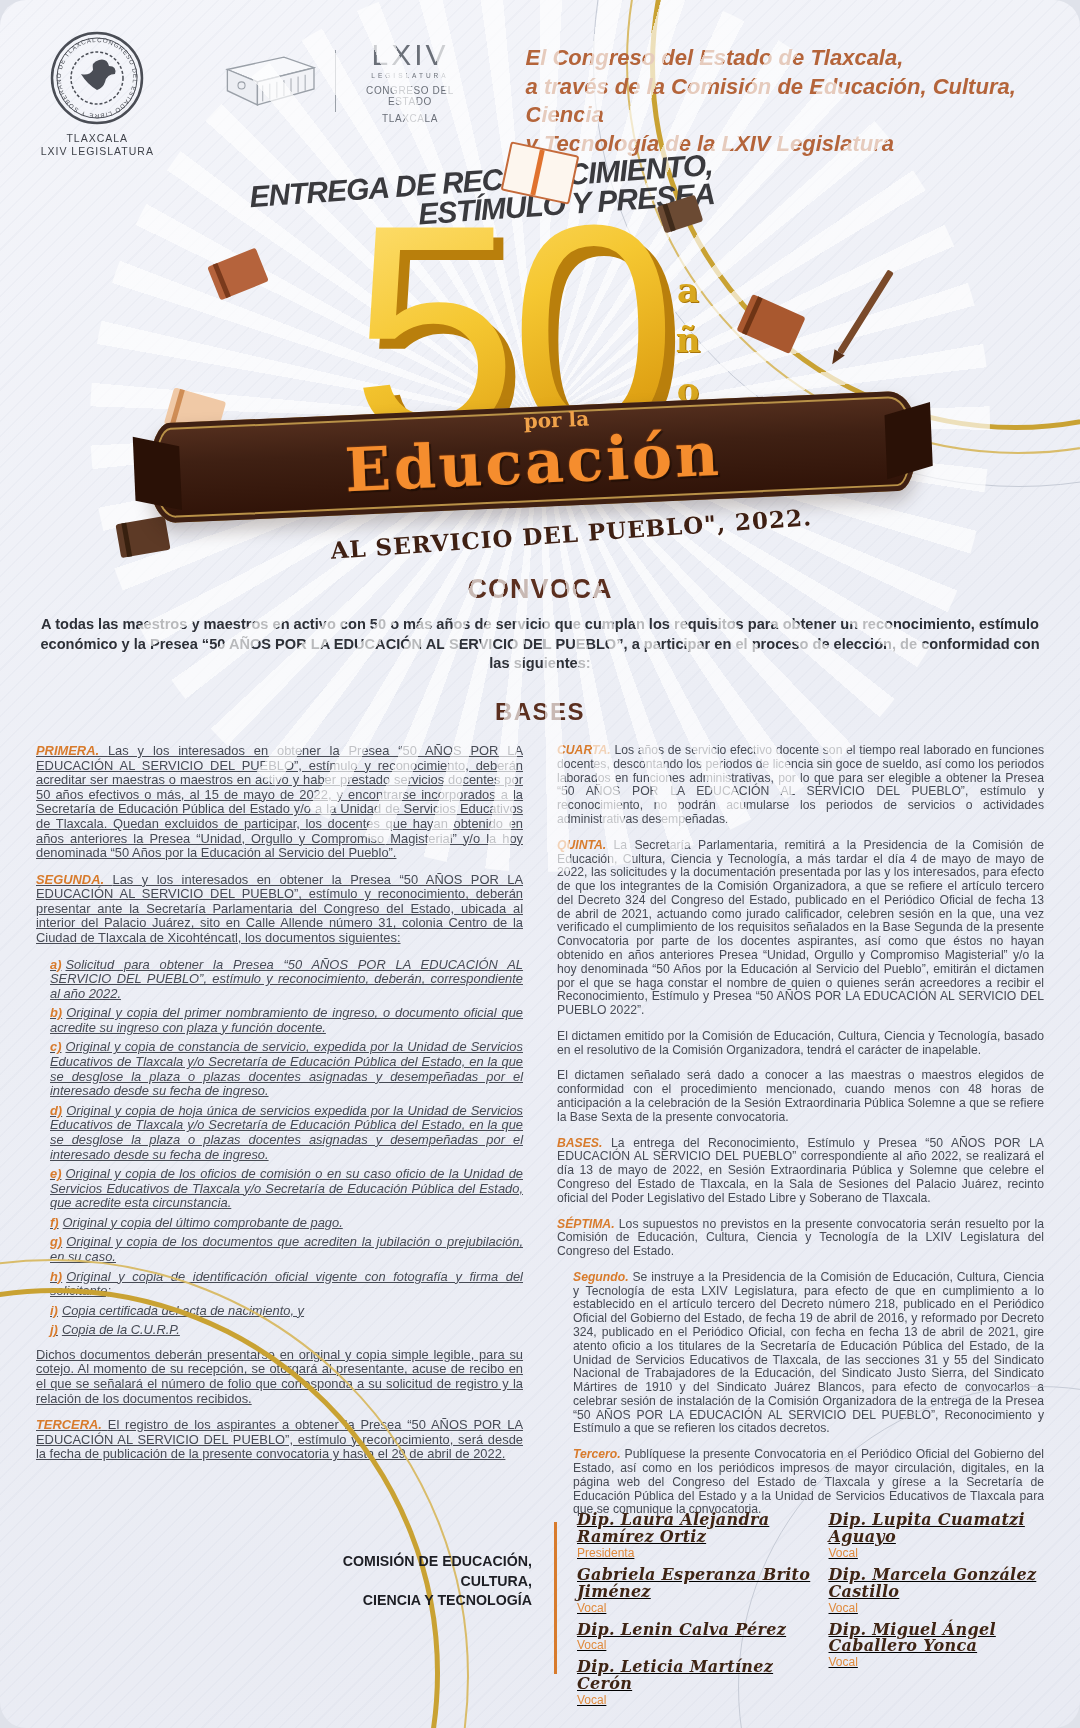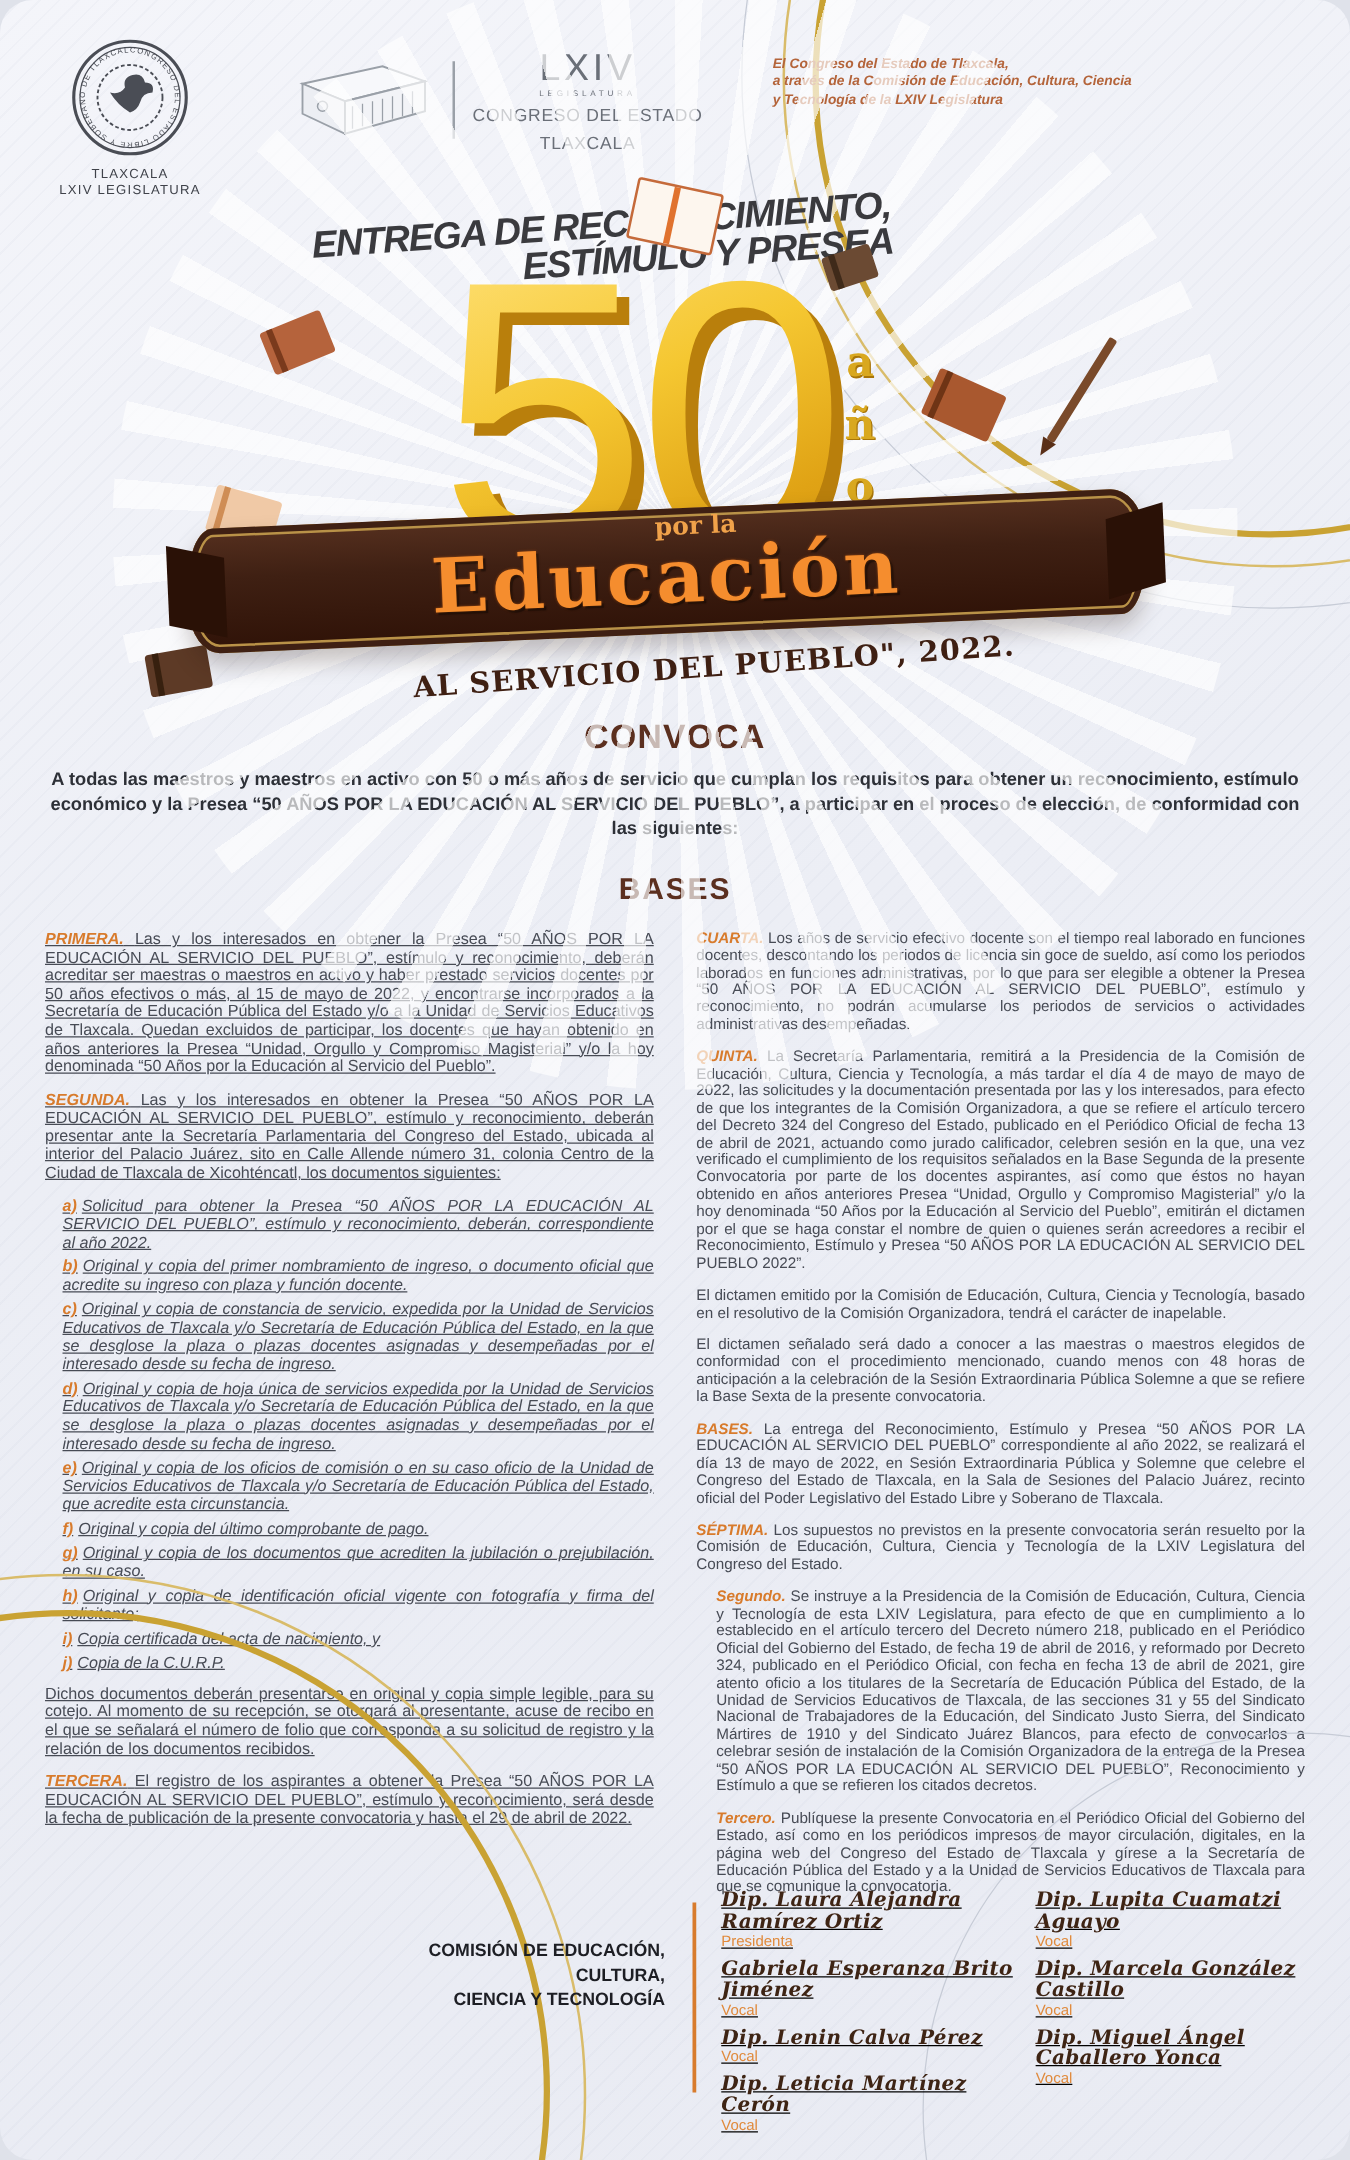--- a/index.html
+++ b/index.html
@@ -20,23 +20,23 @@
 
   
   .header{position:relative;display:flex;align-items:flex-start;padding:30px 40px 0 40px;height:118px;}
   .seal-wrap{width:128px;text-align:center;color:#4a4d55;}
   .seal-caption{font-size:10.5px;letter-spacing:1px;line-height:1.25;margin-top:2px;color:#3f424a;}
   .logo-block{display:flex;align-items:center;margin-left:60px;margin-top:8px;}
   .logo-divider{width:2px;height:62px;background:#9aa0a8;margin:0 14px;}
   .logo-text{color:#6a6f78;text-align:center;line-height:1.1;}
   .logo-roman{font-size:30px;letter-spacing:3px;font-weight:400;}
   .logo-leg{font-size:6.5px;letter-spacing:3px;margin-top:1px;}
-  .logo-sub{font-size:14px;margin-top:6px;letter-spacing:.6px;}
+  .logo-sub{font-size:10px;margin-top:6px;letter-spacing:.6px;}
   .header-intro{margin-left:56px;margin-top:14px;font-style:italic;color:#b4643a;
-                font-size:11px;line-height:1.3;white-space:pre-line;font-weight:600;}
+                font-size:22px;line-height:1.3;white-space:pre-line;font-weight:600;}
 
   
   .hero{position:relative;height:420px;margin-top:4px;}
   .rays{position:absolute;left:90px;top:-180px;width:900px;height:900px;border-radius:50%;
         background:repeating-conic-gradient(from 0deg at 50% 50%, rgba(255,255,255,0.95) 0deg 3deg, rgba(235,238,245,0) 3deg 8deg);
         opacity:.7;}
   .kicker{position:absolute;left:250px;top:14px;transform:rotate(-4deg);color:#3a3a3e;
           font-weight:bold;font-style:italic;text-align:right;line-height:.98;
           font-size:30px;letter-spacing:-1px;text-transform:uppercase;}
   .big50{position:absolute;left:310px;top:40px;width:400px;text-align:center;

